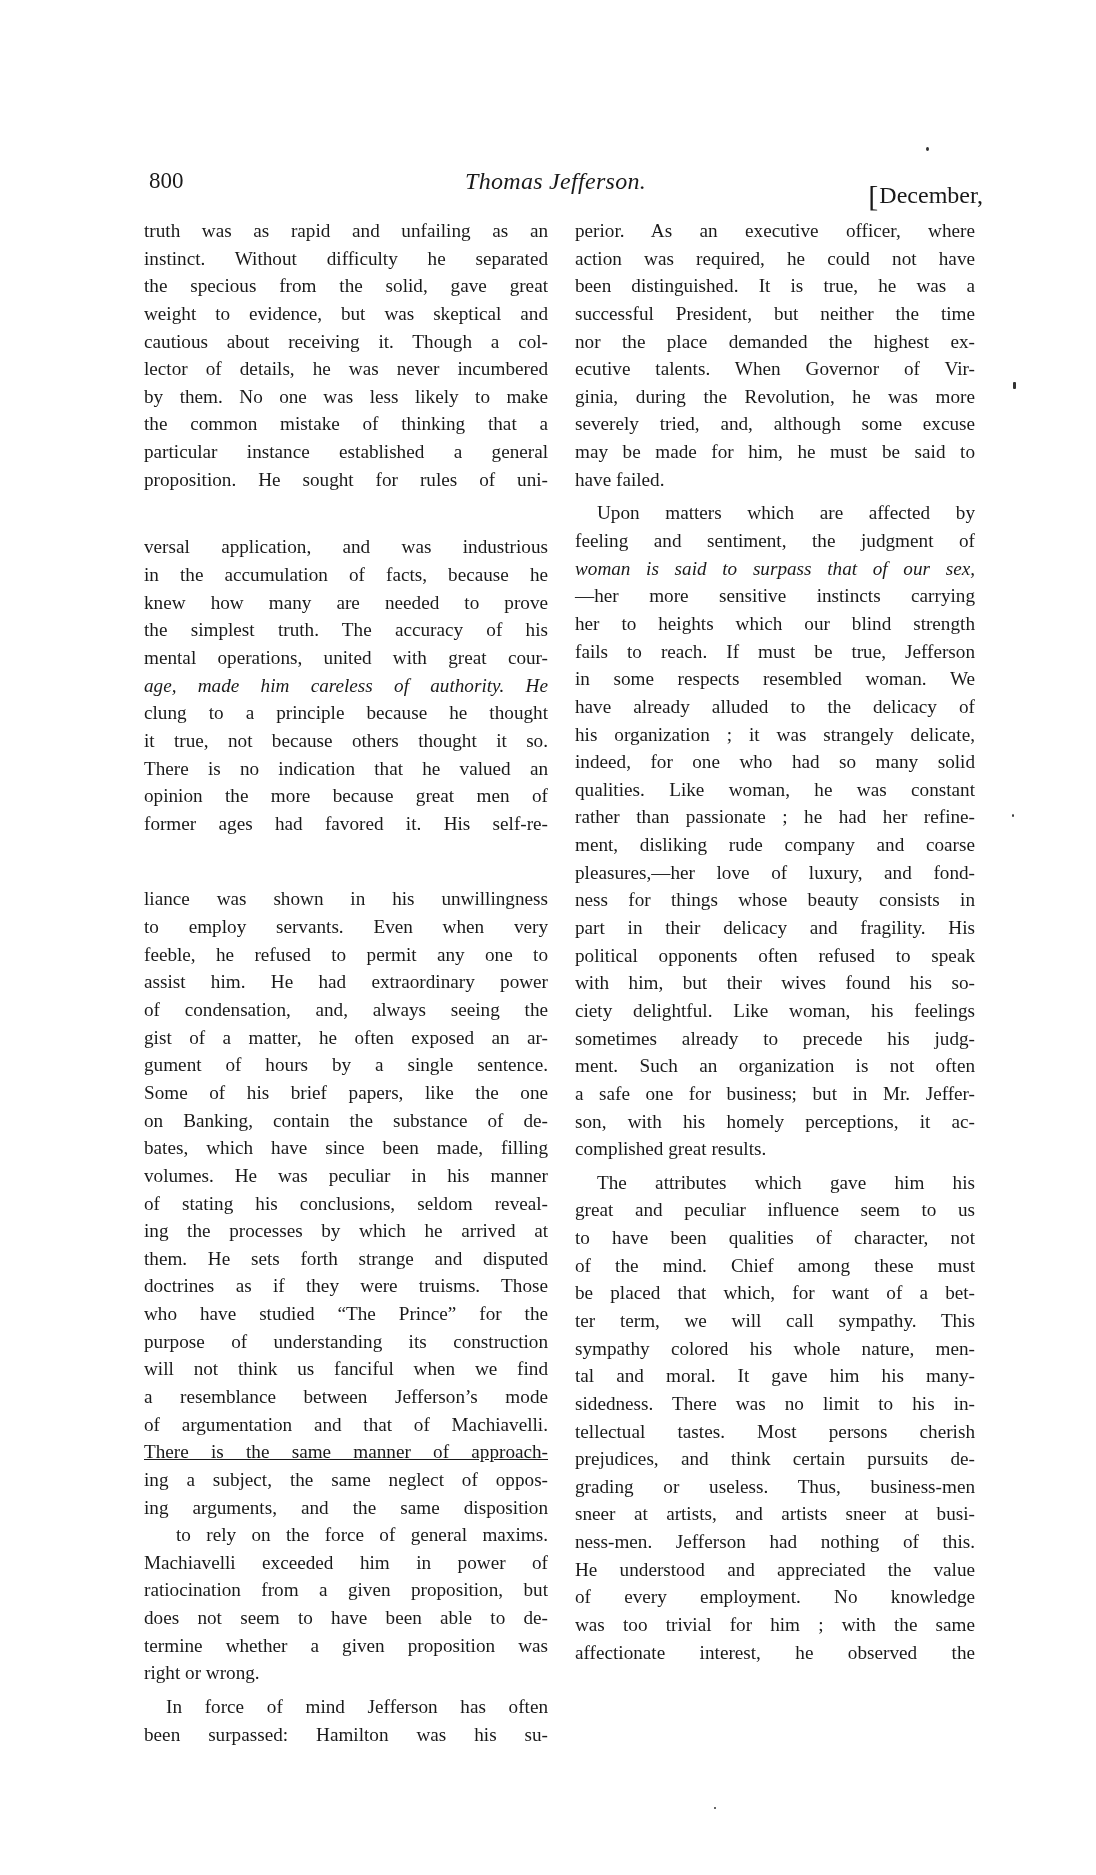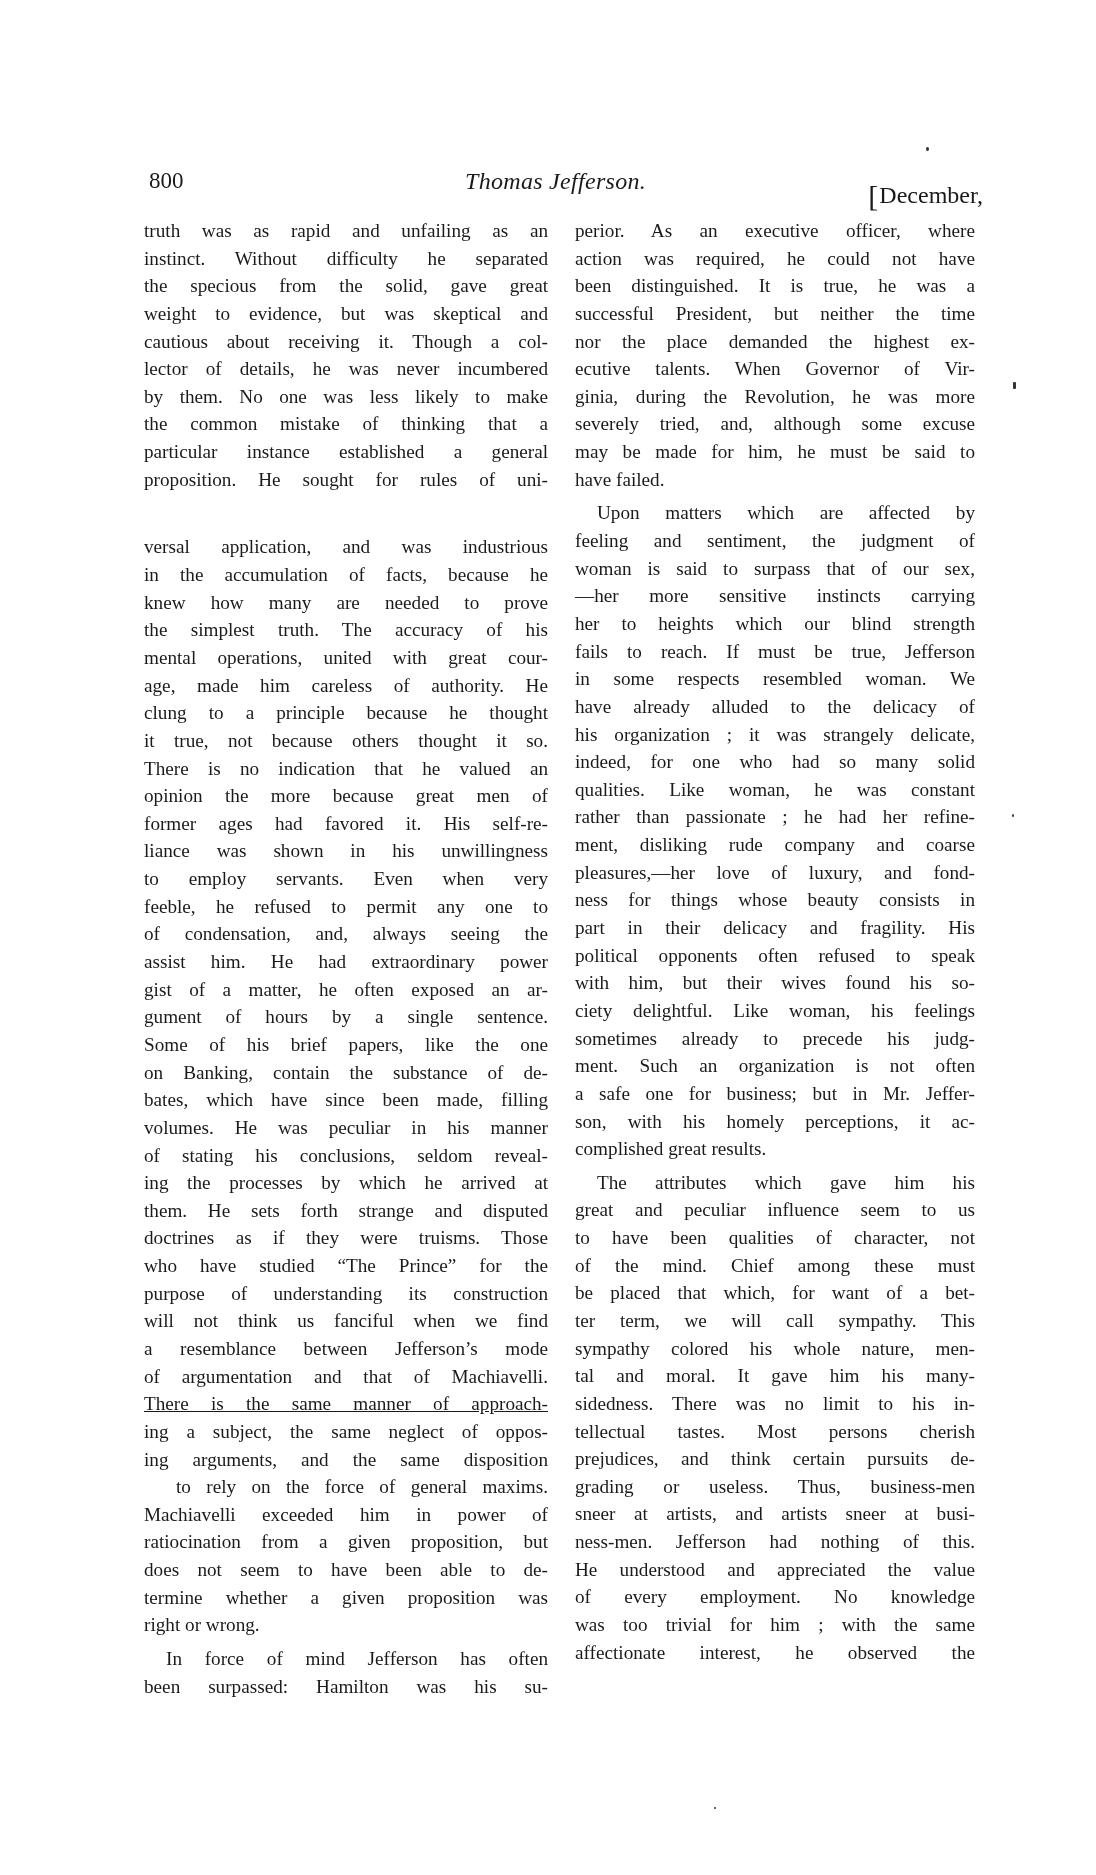--- a/index.html
+++ b/index.html
@@ -104,31 +104,31 @@
         <span class="line" style="white-space: nowrap;">lector of details, he was never incumbered</span>
         <span class="line" style="white-space: nowrap;">by them.  No one was less likely to make</span>
         <span class="line" style="white-space: nowrap;">the common mistake of thinking that a</span>
         <span class="line" style="white-space: nowrap;">particular instance established a general</span>
         <span class="line" style="white-space: nowrap;">proposition.  He sought for rules of uni-</span>
         <span class="line" style="white-space: nowrap; margin-top: 40px;">versal application, and was industrious</span>
         <span class="line" style="white-space: nowrap;">in the accumulation of facts, because he</span>
         <span class="line" style="white-space: nowrap;">knew how many are needed to prove</span>
         <span class="line" style="white-space: nowrap;">the simplest truth.  The accuracy of his</span>
         <span class="line" style="white-space: nowrap;">mental operations, united with great cour-</span>
-        <span class="line" style="white-space: nowrap;">age, made him careless of authority.  He</span>
+        <span class="line" style="white-space: nowrap; font-style: italic;">age, made him careless of authority.  He</span>
         <span class="line" style="white-space: nowrap;">clung to a principle because he thought</span>
         <span class="line" style="white-space: nowrap;">it true, not because others thought it so.</span>
         <span class="line" style="white-space: nowrap;">There is no indication that he valued an</span>
         <span class="line" style="white-space: nowrap;">opinion the more because great men of</span>
         <span class="line" style="white-space: nowrap;">former ages had favored it.  His self-re-</span>
-        <span class="line" style="white-space: nowrap;">liance was shown in his unwillingness</span>
+        <span class="line" style="white-space: nowrap; margin-top: 48px;">liance was shown in his unwillingness</span>
         <span class="line" style="white-space: nowrap;">to employ servants.  Even when very</span>
         <span class="line" style="white-space: nowrap;">feeble, he refused to permit any one to</span>
+        <span class="line" style="white-space: nowrap;">assist him.  He had extraordinary power</span>
         <span class="line" style="white-space: nowrap;">of condensation, and, always seeing the</span>
-        <span class="line" style="white-space: nowrap;">assist him.  He had extraordinary power</span>
         <span class="line" style="white-space: nowrap;">gist of a matter, he often exposed an ar-</span>
         <span class="line" style="white-space: nowrap;">gument of hours by a single sentence.</span>
         <span class="line" style="white-space: nowrap;">Some of his brief papers, like the one</span>
         <span class="line" style="white-space: nowrap;">on Banking, contain the substance of de-</span>
         <span class="line" style="white-space: nowrap;">bates, which have since been made, filling</span>
         <span class="line" style="white-space: nowrap;">volumes.  He was peculiar in his manner</span>
         <span class="line" style="white-space: nowrap;">of stating his conclusions, seldom reveal-</span>
         <span class="line" style="white-space: nowrap;">ing the processes by which he arrived at</span>
         <span class="line" style="white-space: nowrap;">them.  He sets forth strange and disputed</span>
         <span class="line" style="white-space: nowrap;">doctrines as if they were truisms.  Those</span>
@@ -163,21 +163,21 @@
         <span class="line" style="white-space: nowrap;">ecutive talents.  When Governor of Vir-</span>
         <span class="line" style="white-space: nowrap;">ginia, during the Revolution, he was more</span>
         <span class="line" style="white-space: nowrap;">severely tried, and, although some excuse</span>
         <span class="line" style="white-space: nowrap;">may be made for him, he must be said to</span>
         <span class="line last" style="white-space: nowrap;">have failed.</span>
       </div>
       <div class="para-gap"></div>
       <div>
         <span class="line indent" style="white-space: nowrap;">Upon matters which are affected by</span>
         <span class="line" style="white-space: nowrap;">feeling and sentiment, the judgment of</span>
-        <span class="line" style="white-space: nowrap;">woman is said to surpass that of our sex,</span>
+        <span class="line" style="white-space: nowrap; font-style: italic;">woman is said to surpass that of our sex,</span>
         <span class="line" style="white-space: nowrap;">—her more sensitive instincts carrying</span>
         <span class="line" style="white-space: nowrap;">her to heights which our blind strength</span>
         <span class="line" style="white-space: nowrap;">fails to reach.  If must be true, Jefferson</span>
         <span class="line" style="white-space: nowrap;">in some respects resembled woman.  We</span>
         <span class="line" style="white-space: nowrap;">have already alluded to the delicacy of</span>
         <span class="line" style="white-space: nowrap;">his organization ; it was strangely delicate,</span>
         <span class="line" style="white-space: nowrap;">indeed, for one who had so many solid</span>
         <span class="line" style="white-space: nowrap;">qualities.  Like woman, he was constant</span>
         <span class="line" style="white-space: nowrap;">rather than passionate ; he had her refine-</span>
         <span class="line" style="white-space: nowrap;">ment, disliking rude company and coarse</span>

